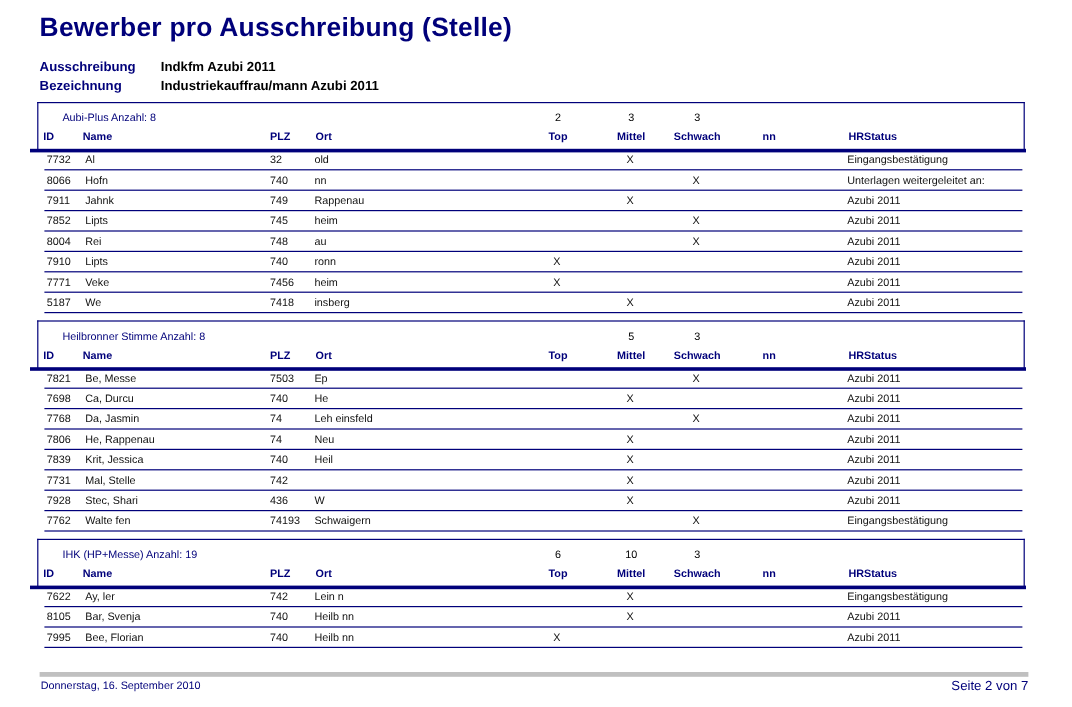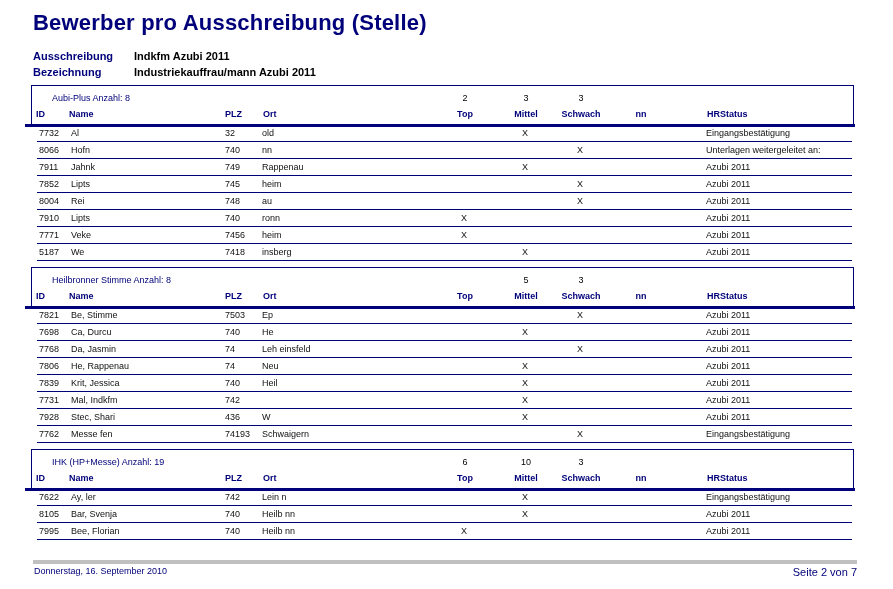--- a/index.html
+++ b/index.html
@@ -153,21 +153,21 @@
         <div class="col-h" style="left: 231px;">Ort</div>
         <div class="col-h center" style="left: 403px;">Top</div>
         <div class="col-h center" style="left: 464px;">Mittel</div>
         <div class="col-h center" style="left: 519px;">Schwach</div>
         <div class="col-h center" style="left: 579px;">nn</div>
         <div class="col-h" style="left: 675px;">HRStatus</div>
       </div>
       <div class="sec-thick" style="top: 39px;"></div>
       <div class="row" style="top: 40px;">
         <span class="cell id">7821</span>
-        <span class="cell name">Be, Stimme</span>
+        <span class="cell name">Be, Messe</span>
         <span class="cell plz">7503</span>
         <span class="cell ort">Ep</span>
         <span class="cell status">Azubi 2011</span>
         <span class="cell mark" style="left: 523px;">X</span>
       </div>
       <div class="row" style="top: 57px;">
         <span class="cell id">7698</span>
         <span class="cell name">Ca, Durcu</span>
         <span class="cell plz">740</span>
         <span class="cell ort">He</span>
@@ -193,37 +193,37 @@
       <div class="row" style="top: 108px;">
         <span class="cell id">7839</span>
         <span class="cell name">Krit, Jessica</span>
         <span class="cell plz">740</span>
         <span class="cell ort">Heil</span>
         <span class="cell status">Azubi 2011</span>
         <span class="cell mark" style="left: 468px;">X</span>
       </div>
       <div class="row" style="top: 125px;">
         <span class="cell id">7731</span>
-        <span class="cell name">Mal, Indkfm</span>
+        <span class="cell name">Mal, Stelle</span>
         <span class="cell plz">742</span>
         <span class="cell ort"></span>
         <span class="cell status">Azubi 2011</span>
         <span class="cell mark" style="left: 468px;">X</span>
       </div>
       <div class="row" style="top: 142px;">
         <span class="cell id">7928</span>
         <span class="cell name">Stec, Shari</span>
         <span class="cell plz">436</span>
         <span class="cell ort">W</span>
         <span class="cell status">Azubi 2011</span>
         <span class="cell mark" style="left: 468px;">X</span>
       </div>
       <div class="row" style="top: 159px;">
         <span class="cell id">7762</span>
-        <span class="cell name">Messe fen</span>
+        <span class="cell name">Walte fen</span>
         <span class="cell plz">74193</span>
         <span class="cell ort">Schwaigern</span>
         <span class="cell status">Eingangsbestätigung</span>
         <span class="cell mark" style="left: 523px;">X</span>
       </div>
     </div>
     <div class="section" style="top: 449px;">
       <div class="sec-head" style="top: 0px;">
         <div class="sec-title">IHK (HP+Messe) Anzahl: 19</div>
         <div class="count" style="left: 413px;">6</div>

